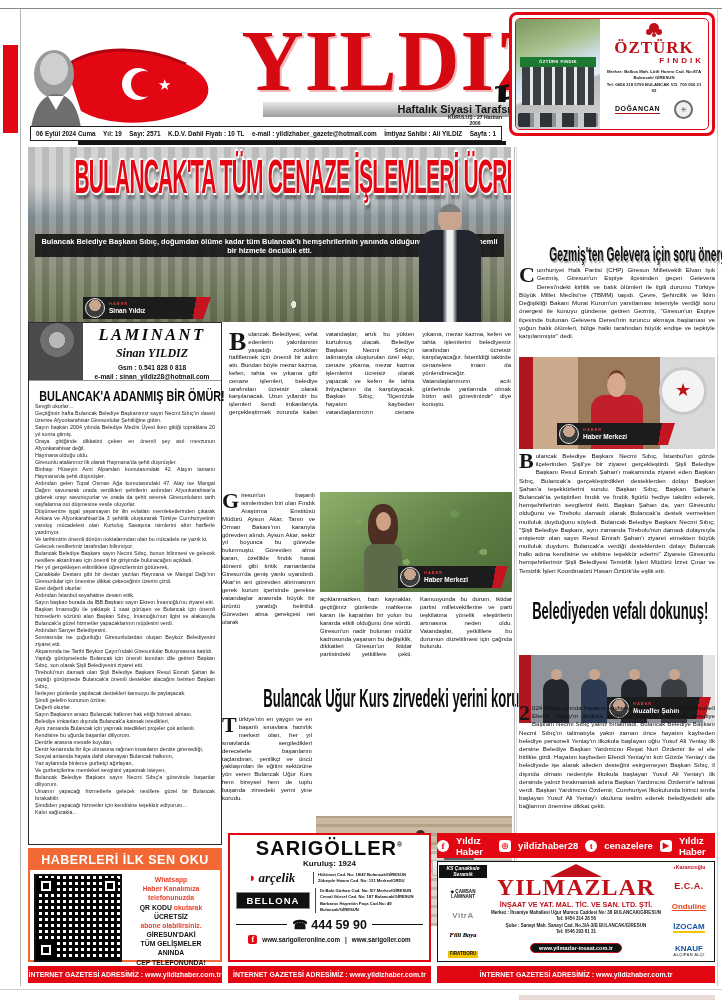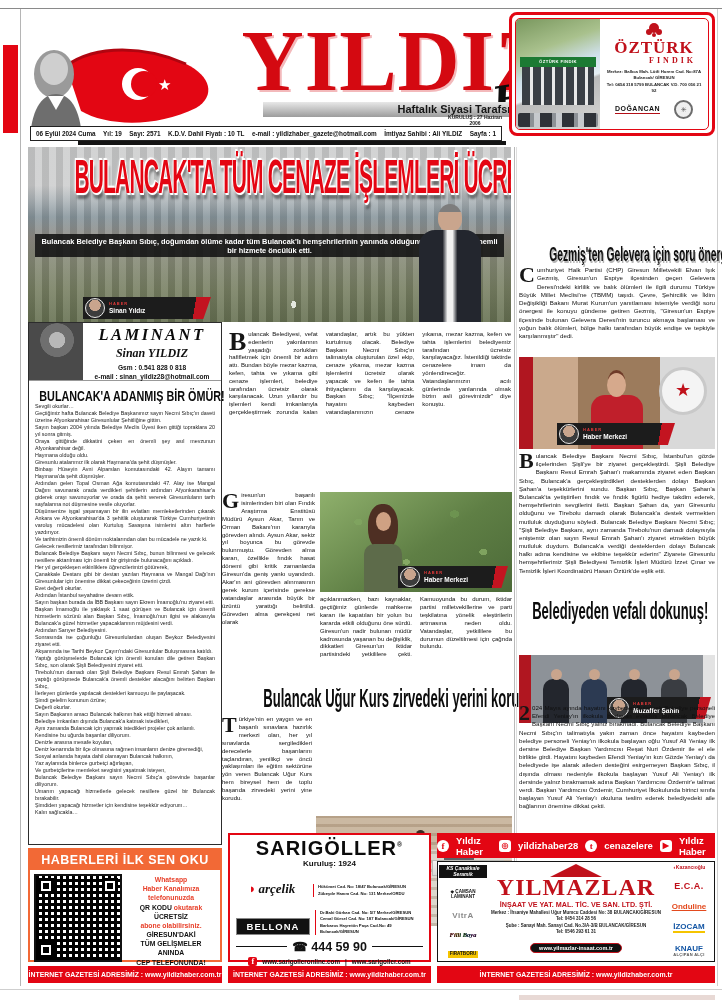--- a/index.html
+++ b/index.html
@@ -37,21 +37,21 @@
   .oz-sign{position:absolute;left:4px;top:38px;right:4px;height:10px;background:#1c7a33;color:#fff;
           font-size:4.2px;font-weight:bold;text-align:center;line-height:10px;letter-spacing:.4px;}
   .oz-building{position:absolute;left:6px;top:48px;right:6px;height:38px;
           background:repeating-linear-gradient(90deg,#3a3f45 0 8px,#e8e8e8 8px 11px);}
   .oz-trucks{position:absolute;left:2px;bottom:2px;right:2px;height:14px;
           background:repeating-linear-gradient(90deg,#2f3238 0 12px,#8d9196 12px 16px,#c6c9cd 16px 22px);border-radius:2px;}
   .oz-right{flex:1;padding:2px 4px;display:flex;flex-direction:column;align-items:center;}
   .oz-nut{width:10px;height:10px;border-radius:50%;background:#c0111b;
           box-shadow:-5px 4px 0 -2px #c0111b,5px 4px 0 -2px #c0111b,0 7px 0 -3px #c0111b;margin-top:2px;margin-bottom:6px;}
   .oz-name{font-family:"Liberation Serif",serif;font-weight:bold;font-size:17px;color:#c0111b;letter-spacing:1px;line-height:1;}
-  .oz-name2{font-weight:bold;font-size:8px;color:#c0111b;letter-spacing:3px;align-self:flex-end;margin-right:8px;font-family:Liberation Serif, serif;}
+  .oz-name2{font-weight:bold;font-size:8px;color:#c0111b;letter-spacing:3px;align-self:flex-end;}
   .oz-addr{font-size:4.3px;font-weight:bold;color:#222;text-align:center;margin-top:4px;line-height:1.5;}
   .oz-bottom{display:flex;align-items:center;gap:14px;margin-top:5px;}
   .oz-dogancan{font-weight:bold;font-size:7px;color:#111;letter-spacing:.5px;border-bottom:1px solid #b30f17;padding-bottom:1px;}
   .oz-badge{width:15px;height:15px;border-radius:50%;border:2px solid #6d6d6d;background:#efefef;
           color:#555;font-size:7px;text-align:center;line-height:15px;}
 
   
   .black-bar{left:78px;top:141px;width:428px;height:4px;background:#141414;}
   .main-story{left:28px;top:147px;width:483px;height:175px;overflow:hidden;
         background:
@@ -195,21 +195,21 @@
   .hb-red{color:#e8402a;font-size:6.8px;display:block;}
   .hb-black{color:#111;font-size:6.8px;display:block;}
   .hb-mixed{font-size:6.8px;display:block;}
   .hb-mixed .bk{color:#111;} .hb-mixed .rd{color:#e8402a;}
 
   .sarigoller{left:228px;top:833px;width:203px;height:129px;border:2.5px solid #e30613;background:#fff;
         box-sizing:border-box;padding:3px 6px;}
   .sg-name{text-align:center;font-weight:bold;font-size:20px;letter-spacing:1px;color:#0b0b0b;line-height:1;}
   .sg-reg{font-size:7px;vertical-align:super;}
   .sg-found{text-align:center;font-weight:bold;font-size:8px;margin-top:1px;}
-  .sg-row{display:flex;align-items:flex-end;gap:5px;margin-top:13px;}
+  .sg-row{display:flex;align-items:center;gap:5px;margin-top:2px;}
   .sg-arcelik{font-family:"Liberation Serif",serif;font-style:italic;font-weight:bold;font-size:13px;flex:none;width:72px;text-align:center;}
   .sg-arcelik::before{content:"◗";color:#e30613;margin-right:2px;}
   .sg-bellona{flex:none;width:72px;background:#111;color:#fff;font-weight:bold;font-size:9.5px;
         text-align:center;padding:2px 0;letter-spacing:1px;border:1px solid #888;}
   .sg-addrs{font-size:4.2px;font-weight:bold;line-height:1.5;white-space:pre-line;border-left:1.5px solid #e30613;padding-left:4px;}
   .sg-phone{display:flex;align-items:center;gap:5px;margin-top:4px;justify-content:center;}
   .sg-phone .ln{flex:1;border-top:1.6px solid #111;}
   .sg-phone b{font-size:12.5px;white-space:nowrap;}
   .sg-webs{display:flex;align-items:center;justify-content:center;gap:5px;margin-top:3px;font-weight:bold;font-size:6.3px;}
   .sg-f{width:9px;height:9px;background:#e30613;color:#fff;font-family:"Liberation Serif",serif;

